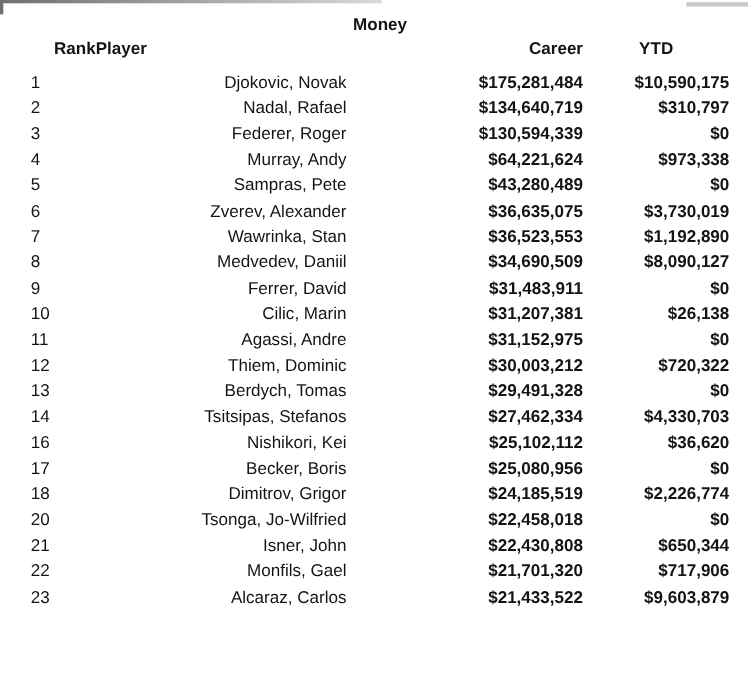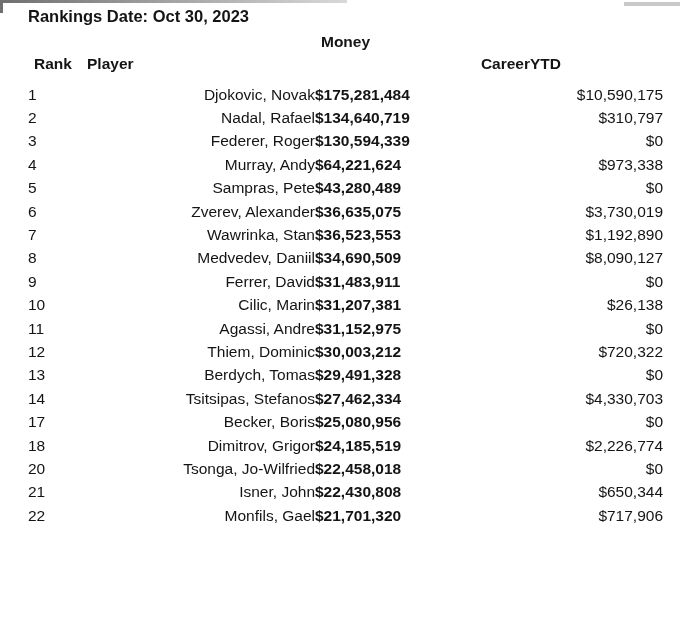--- a/index.html
+++ b/index.html
@@ -65,39 +65,38 @@
   th { font-weight: bold; }
   .money-row th {
     text-align: center;
     height: 22px;
     margin-left: 40px;
   }
   .header-row th {
     height: 30px;
     padding-bottom: 8px;
   }
-  .header-row th.h-rank   { text-align: left; padding-left: 6px; }
+  .header-row th.h-rank   { text-align: right; padding-left: 6px; }
   .header-row th.h-player { text-align: left; margin-left: 48px; }
   .header-row th.h-career { text-align: right; }
-  .header-row th.h-ytd    { text-align: left; }
+  .header-row th.h-ytd    { text-align: center; }
   tbody td { height: 23.4px; }
   td.rank   { text-align: left; }
   td.player { text-align: right; }
-  td.career { font-weight: bold; margin-top: 48px; }
-  td.ytd    { text-align: right; font-weight: normal; }
+  td.career { text-align: right; font-weight: bold; margin-top: 48px; }
+  td.ytd    { text-align: right; font-weight: bold; }
 </style>
 </head>
 <body>
 
 <div class="artifact-top-left"></div>
 <div class="artifact-corner-left"></div>
 <div class="artifact-top-right"></div>
 
 <div class="content">
-  <h1 class="title">Rankings Date: Oct 30, 2023</h1>
 
   <table>
     <colgroup>
       <col class="c-rank">
       <col class="c-player">
       <col class="c-career">
       <col class="c-ytd">
     </colgroup>
     <thead>
       <tr class="money-row">
@@ -204,20 +203,26 @@
         </tr>
 
         <tr>
           <td class="rank">14</td>
           <td class="player">Tsitsipas, Stefanos</td>
           <td class="career">$27,462,334</td>
           <td class="ytd">$4,330,703</td>
         </tr>
 
 
+        <tr>
+          <td class="rank">16</td>
+          <td class="player">Nishikori, Kei</td>
+          <td class="career">$25,102,112</td>
+          <td class="ytd">$36,620</td>
+        </tr>
 
         <tr>
           <td class="rank">17</td>
           <td class="player">Becker, Boris</td>
           <td class="career">$25,080,956</td>
           <td class="ytd">$0</td>
         </tr>
 
         <tr>
           <td class="rank">18</td>
@@ -241,15 +246,21 @@
           <td class="ytd">$650,344</td>
         </tr>
 
         <tr>
           <td class="rank">22</td>
           <td class="player">Monfils, Gael</td>
           <td class="career">$21,701,320</td>
           <td class="ytd">$717,906</td>
         </tr>
 
+        <tr>
+          <td class="rank">23</td>
+          <td class="player">Alcaraz, Carlos</td>
+          <td class="career">$21,433,522</td>
+          <td class="ytd">$9,603,879</td>
+        </tr>
       </tbody>
   </table>
 </div>
 
 </body></html>

